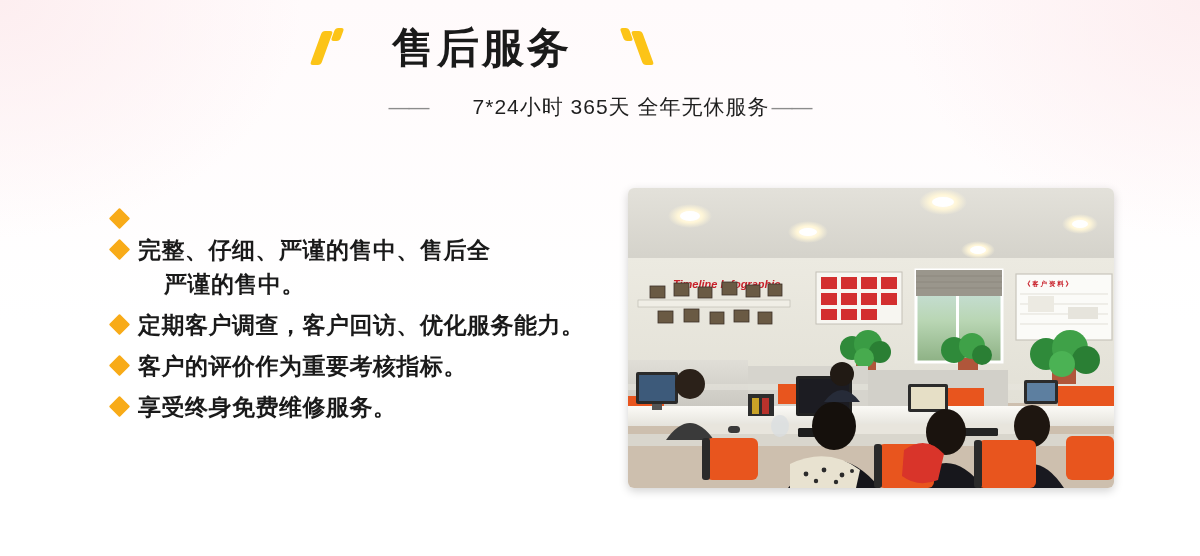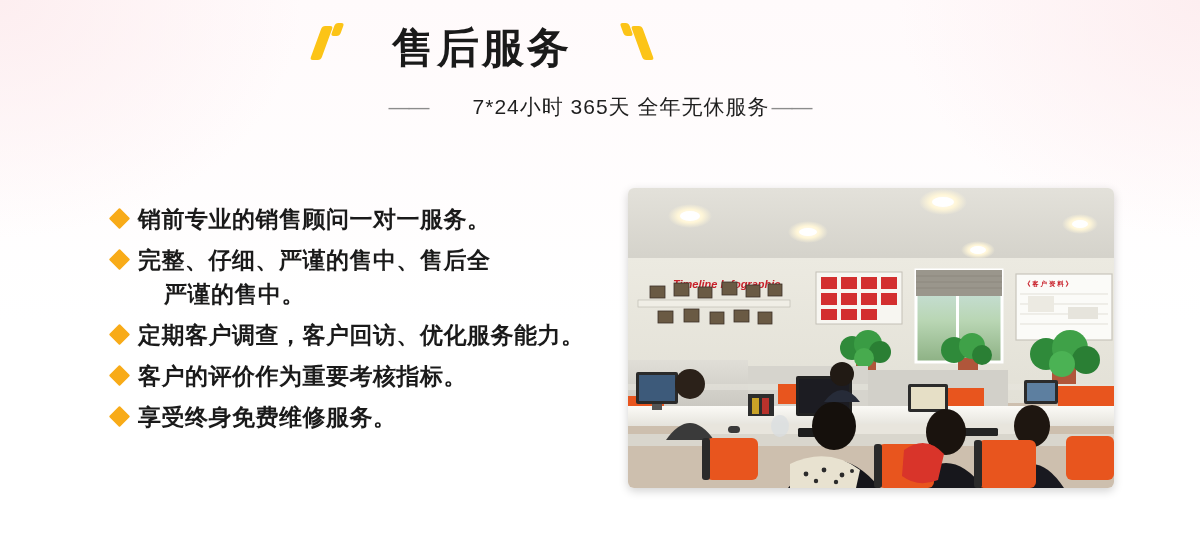--- a/index.html
+++ b/index.html
@@ -36,20 +36,21 @@
     width: 1200px;
     height: 150px;
   }
 
   .title-row {
     position: absolute;
     top: 22px;
     left: 0;
     width: 964px;
     display: flex;
+    align-items: center;
     justify-content: center;
     gap: 42px;
   }
 
   .page-title {
     font-size: 42px;
     font-weight: bold;
     color: #1a1a1a;
     letter-spacing: 3px;
     line-height: 52px;
@@ -199,23 +200,20 @@
     </div>
 
   </div>
 
   <div id="content">
 
     <ul id="bullet-list">
 
       <li class="bullet-item">
         <span class="bullet-diamond"></span>
-        <span class="bullet-text">
-          <span>销前专业的销售顾问一对一服务。</span>
-        </span>
       </li>
 
       <li class="bullet-item">
         <span class="bullet-diamond"></span>
         <span class="bullet-text">
           <span>完整、仔细、严谨的售中、售后全</span>
           <span class="cont-line">严谨的售中。</span>
         </span>
       </li>
 

